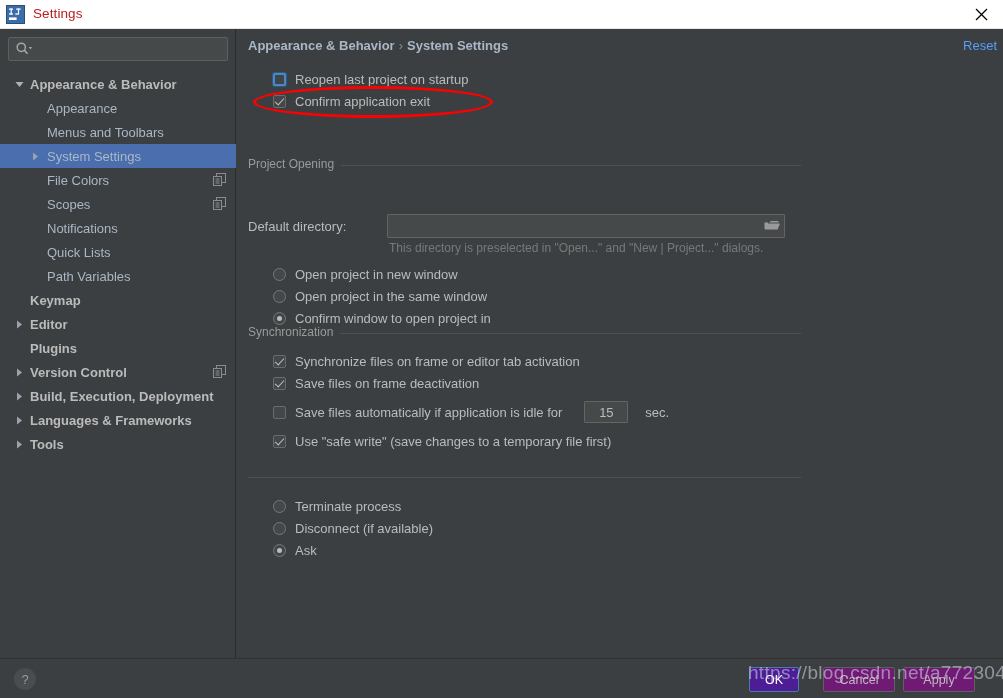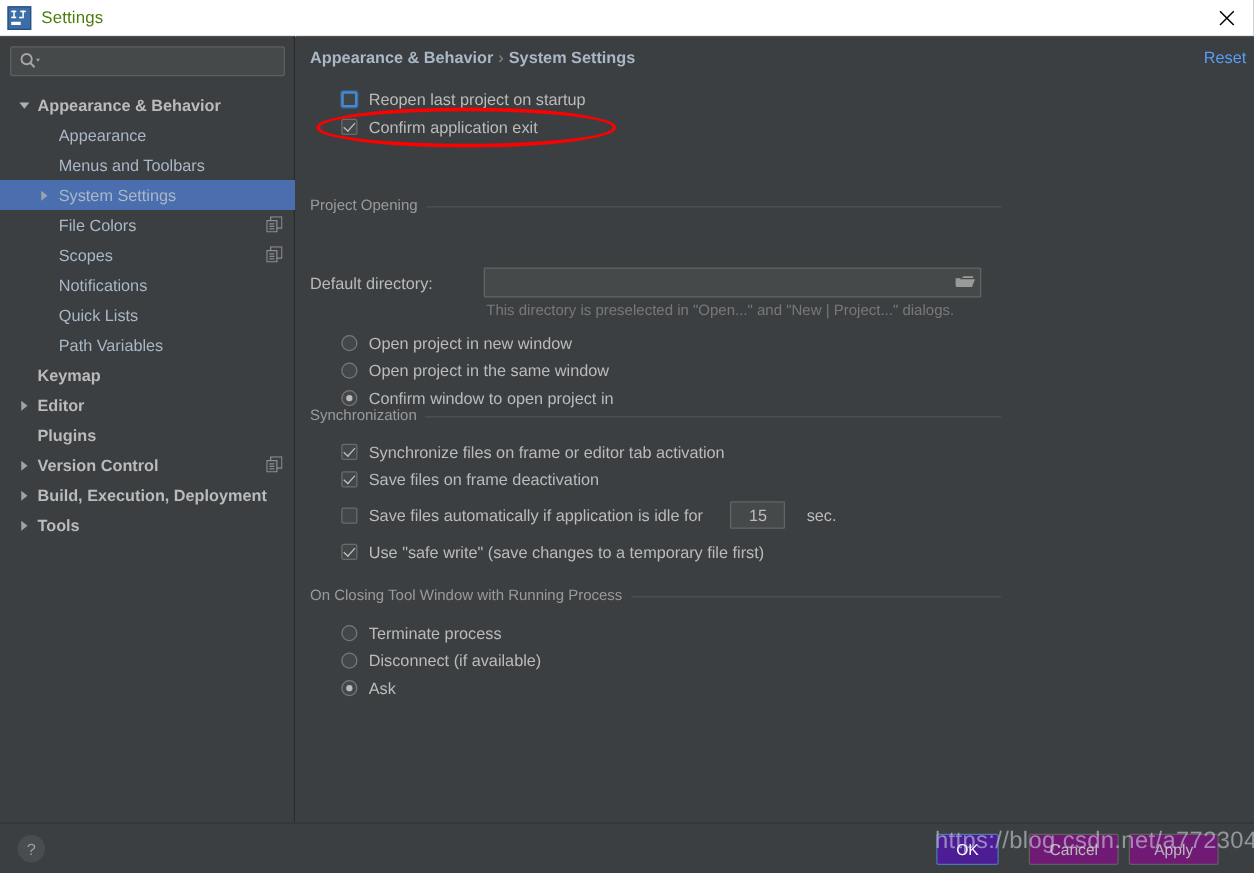--- a/index.html
+++ b/index.html
@@ -19,21 +19,21 @@
     border-bottom: 1px solid #e6e6e6;
   }
   #app-logo {
     position: absolute; left: 6px; top: 5px; width: 19px; height: 19px;
     background: #3b6ea8; border: 1px solid #2a4f7c;
     display: flex; align-items: center; justify-content: center;
   }
   #app-logo svg { display: block; }
   #window-title {
     position: absolute; left: 33px; top: 6px;
-    font-size: 13.5px; color: #4d7c0f; letter-spacing: .1px;
+    font-size: 13.5px; color: #b91c1c; letter-spacing: .1px;
   }
   #close-btn {
     position: absolute; right: 0; top: 0; width: 44px; height: 28px;
     display: flex; align-items: center; justify-content: center;
     cursor: pointer;
   }
   #close-btn svg { display: block; }
 
   
   #sidebar {
@@ -340,20 +340,28 @@
           </svg>
         </span>
         <span class="tree-label">Build, Execution, Deployment</span>
       </div>
       <div class="tree-row lvl0 bold">
         <span class="arrow">
           <svg width="9" height="9" viewBox="0 0 9 9">
             <path d="M2 0.5 L7 4.5 L2 8.5 Z" fill="#9aa3ad"></path>
           </svg>
         </span>
+        <span class="tree-label">Languages &amp; Frameworks</span>
+      </div>
+      <div class="tree-row lvl0 bold">
+        <span class="arrow">
+          <svg width="9" height="9" viewBox="0 0 9 9">
+            <path d="M2 0.5 L7 4.5 L2 8.5 Z" fill="#9aa3ad"></path>
+          </svg>
+        </span>
         <span class="tree-label">Tools</span>
       </div>
     </div>
 </div>
 
 <div id="main">
 
   <div id="breadcrumb">
     <span>Appearance &amp; Behavior</span><span class="sep">›</span><span>System Settings</span>
   </div>
@@ -431,21 +439,20 @@
     <div style="height:7px;"></div>
     <div class="opt-row indent">
       <span class="cb checked"></span>
       <span>Use "safe write" (save changes to a temporary file first)</span>
     </div>
   </div>
 
   <div class="section" style="top:440px;">
     <div class="section-title">
       <span class="rule"></span>
-      <span class="txt">On Closing Tool Window with Running Process</span>
     </div>
     <div style="height:10px;"></div>
     <div class="opt-row indent">
       <span class="rb"></span>
       <span>Terminate process</span>
     </div>
     <div class="opt-row indent">
       <span class="rb"></span>
       <span>Disconnect (if available)</span>
     </div>

